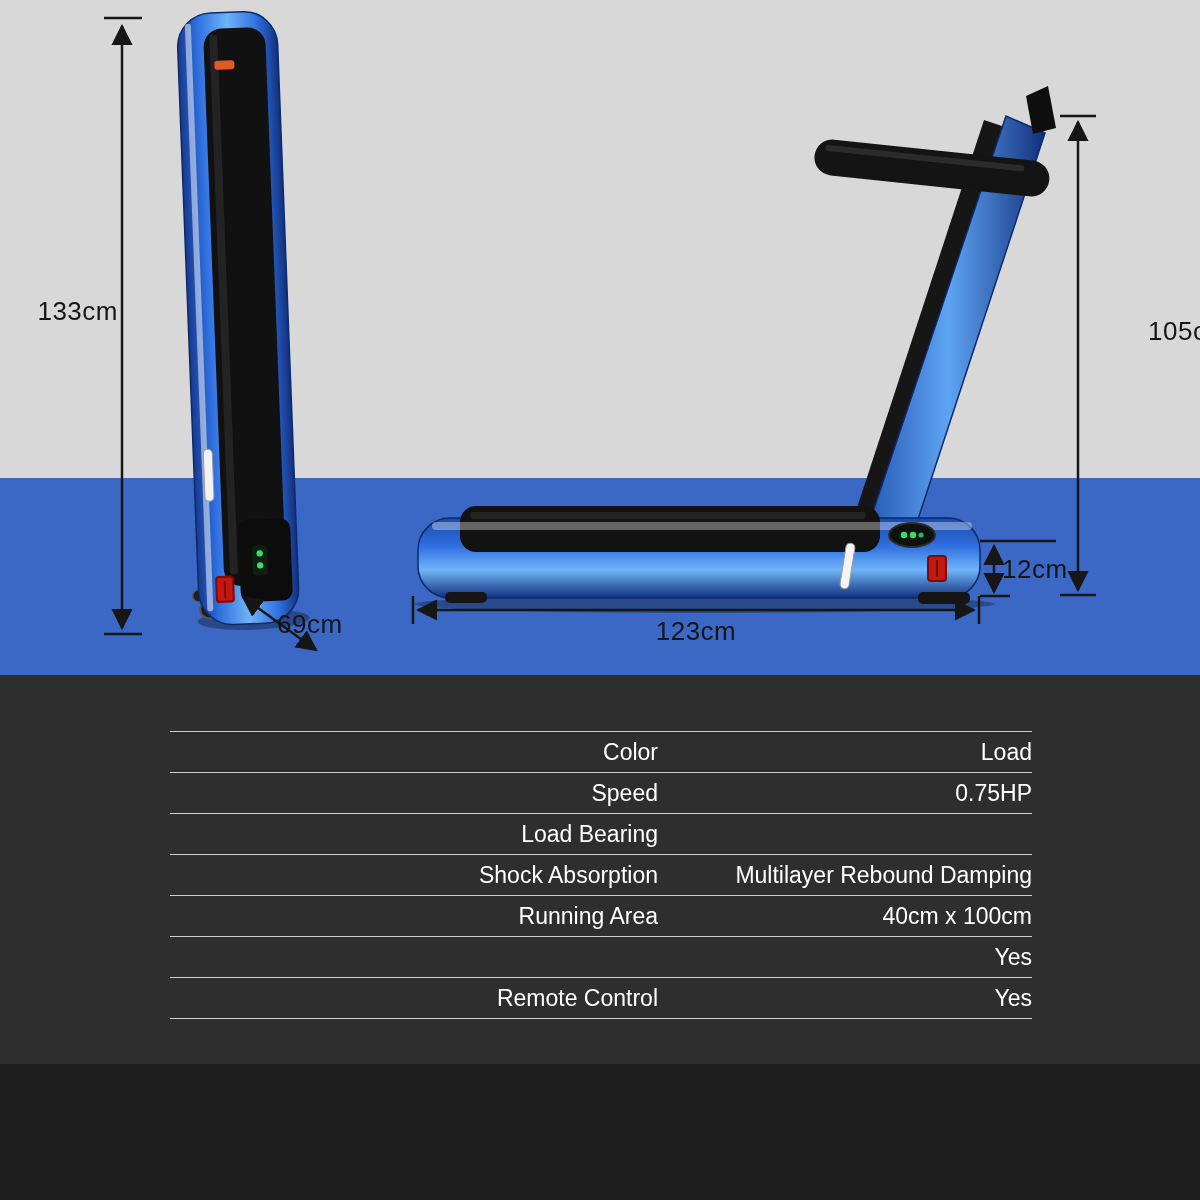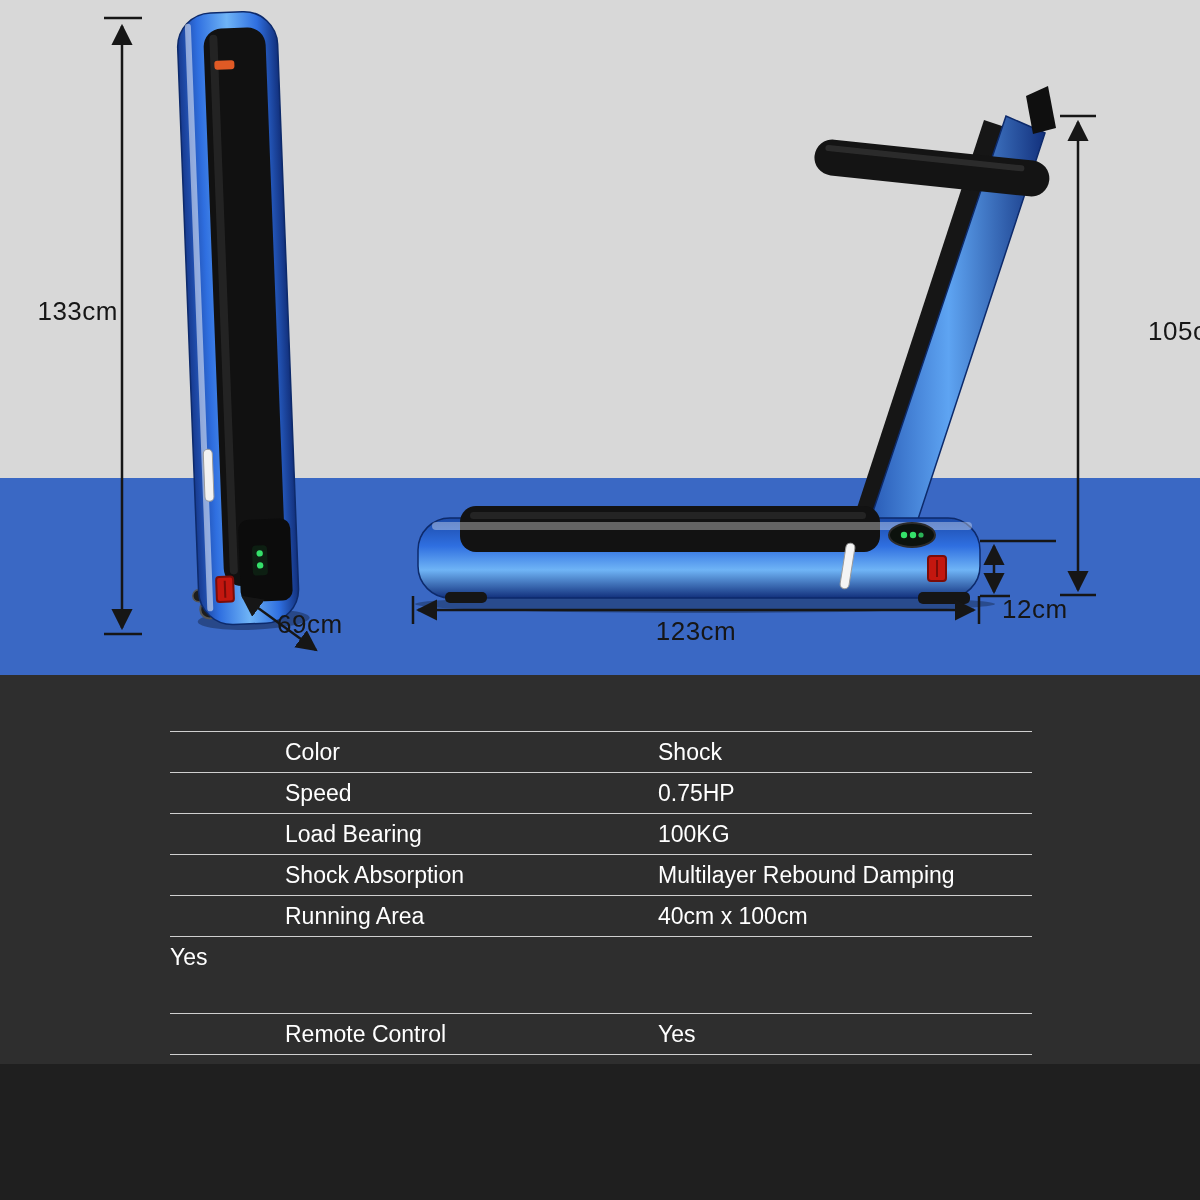--- a/index.html
+++ b/index.html
@@ -11,30 +11,30 @@
   .photo-area { position:absolute; top:0; left:0; width:1200px; height:675px; background:#d8d8d8; }
   .blue-band  { position:absolute; top:478px; left:0; width:1200px; height:197px; background:#3a68c4; }
   .diagram-svg { position:absolute; top:0; left:0; }
   .dim-label {
     position:absolute; color:#161616; font-size:26px; line-height:1;
     white-space:nowrap; letter-spacing:0.5px;
   }
   .dl-133 { left:36px;  top:298px; width:82px; text-align:right; }
   .dl-69  { left:277px; top:611px; }
   .dl-105 { left:1148px; top:318px; }
-  .dl-12  { left:1002px; top:556px;margin-top:40px; }
+  .dl-12  { left:1002px; top:556px; }
   .dl-123 { left:636px; top:618px; width:120px; text-align:center; }
   
   .spec-section { position:absolute; top:675px; left:0; width:1200px; height:525px; background:#2e2e2e; }
-  .spec-table { position:absolute; left:170px; top:56px; width:862px; }
+  .spec-table { position:absolute; left:170px; top:56px; width:862px;text-align:right; }
   .spec-row {
     display:flex; align-items:center; height:40px;
     border-top:1px solid #cfcfcf; color:#ffffff; font-size:23px;
   }
-  .spec-row:last-child { border-bottom:1px solid #cfcfcf;margin-top:36px; }
+  .spec-row:last-child { border-bottom:1px solid #cfcfcf; }
   .spec-label { width:488px; padding-left:115px; box-sizing:border-box; }
   .spec-value { flex:1; }
 </style>
 </head>
 <body>
 
 <div class="canvas">
 
   <div class="photo-area">
     <div class="blue-band"></div>
@@ -140,29 +140,28 @@
     <div class="dim-label dl-105">105cm</div>
     <div class="dim-label dl-12">12cm</div>
     <div class="dim-label dl-123">123cm</div>
   </div>
 
   <div class="spec-section">
     <div class="spec-table">
 
       <div class="spec-row">
         <div class="spec-label">Color</div>
-        <div class="spec-value">Shock</div>
+        <div class="spec-value">Load</div>
       </div>
       <div class="spec-row">
         <div class="spec-label">Speed</div>
         <div class="spec-value">0.75HP</div>
       </div>
       <div class="spec-row">
         <div class="spec-label">Load Bearing</div>
-        <div class="spec-value">100KG</div>
       </div>
       <div class="spec-row">
         <div class="spec-label">Shock Absorption</div>
         <div class="spec-value">Multilayer Rebound Damping</div>
       </div>
       <div class="spec-row">
         <div class="spec-label">Running Area</div>
         <div class="spec-value">40cm x 100cm</div>
       </div>
       <div class="spec-row">

